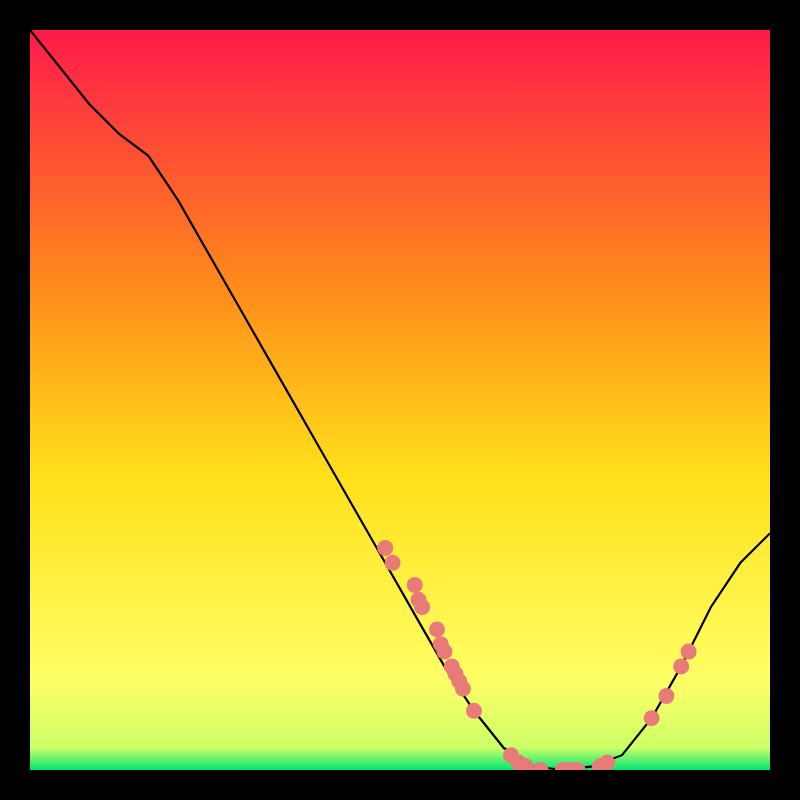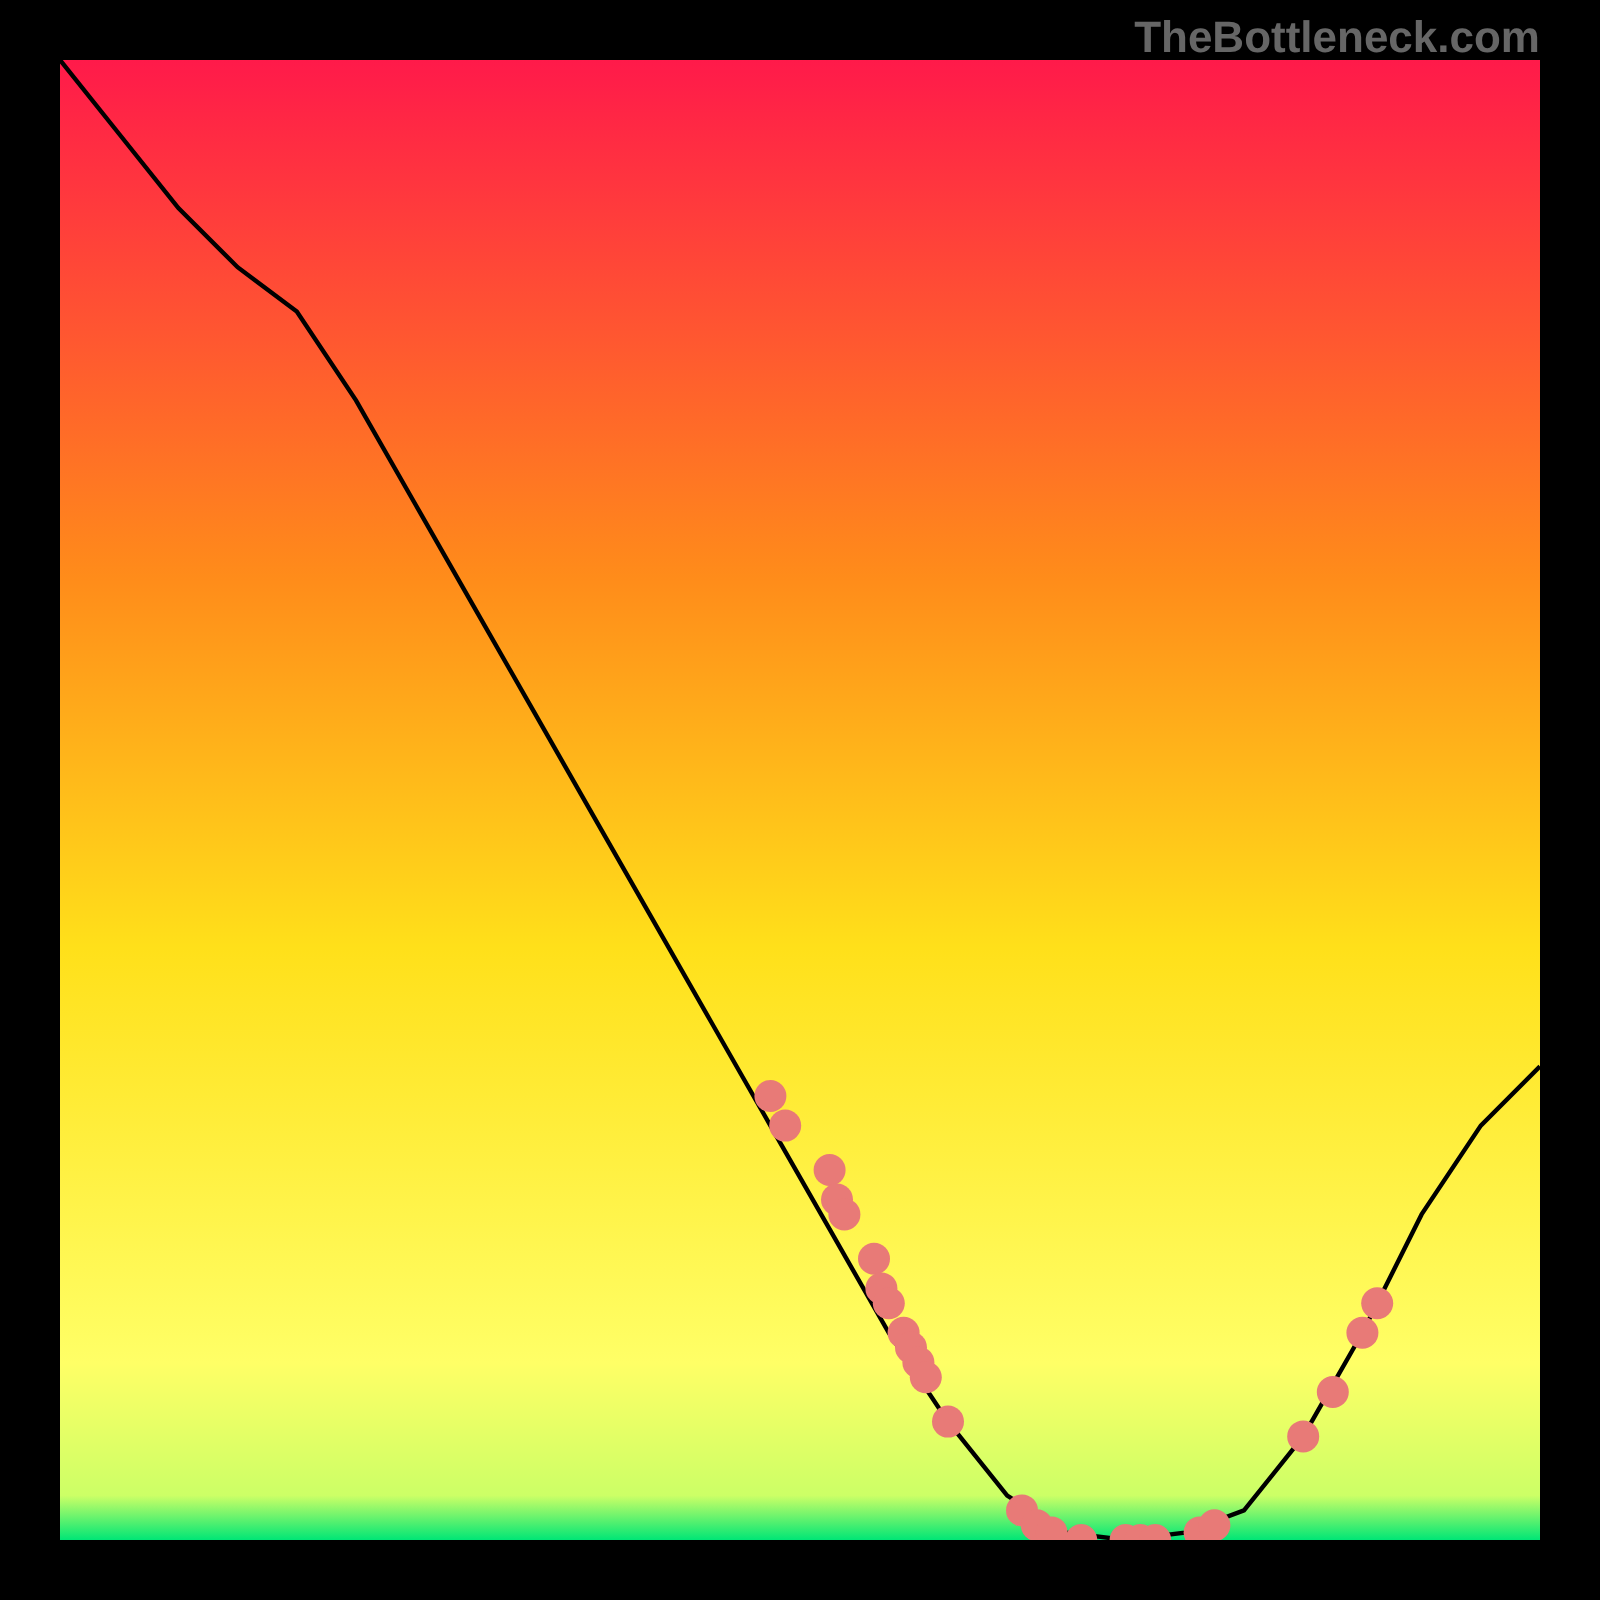--- a/index.html
+++ b/index.html
@@ -26,21 +26,20 @@
     font-weight: bold;
     color: #666;
     z-index: 10;
   }
   svg { display: block; }
 </style>
 </head>
 <body>
 
 <div class="chart-container">
-  <div class="watermark">TheBottleneck.com</div>
   <div class="plot-area">
     <svg id="chart-svg" width="740" height="740" viewBox="0 0 740 740">
       <defs>
         <linearGradient id="bg-grad" x1="0" y1="0" x2="0" y2="1">
           <stop id="g-stop-0" offset="0%" stop-color="#ff1a4a"></stop>
           <stop id="g-stop-1" offset="35%" stop-color="#ff8c1a"></stop>
           <stop id="g-stop-2" offset="60%" stop-color="#ffe01a"></stop>
           <stop id="g-stop-3" offset="88%" stop-color="#ffff66"></stop>
           <stop id="g-stop-4" offset="97%" stop-color="#ccff66"></stop>
           <stop id="g-stop-5" offset="100%" stop-color="#00e676"></stop>

